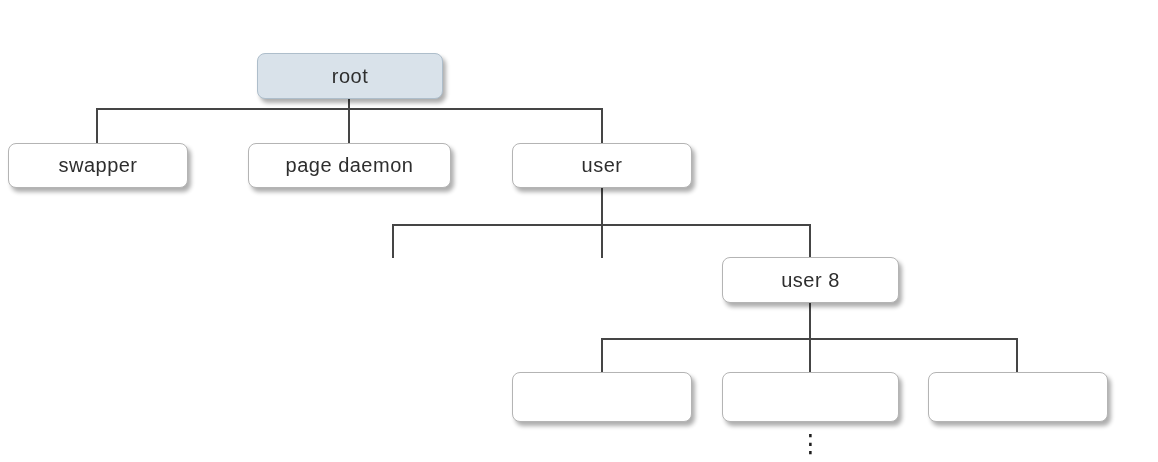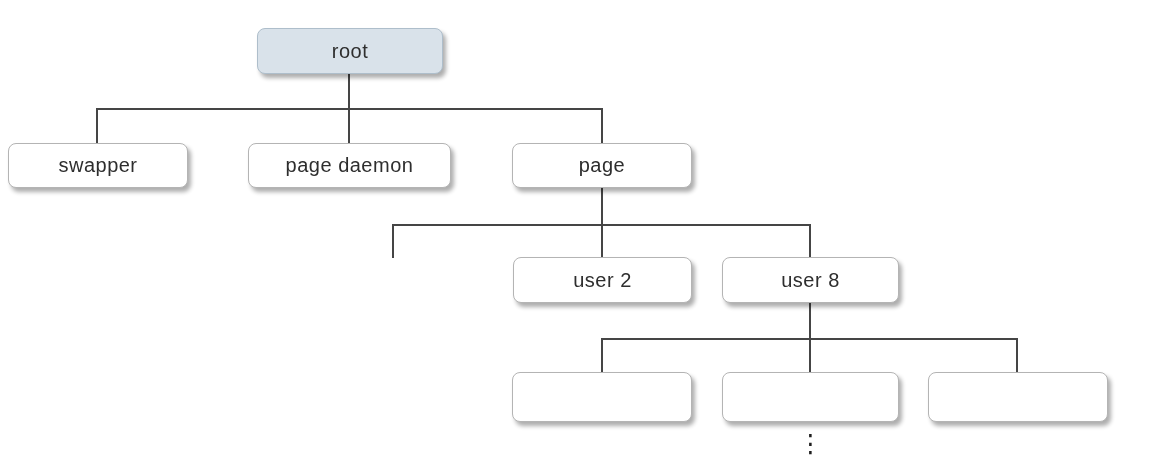--- a/index.html
+++ b/index.html
@@ -18,20 +18,21 @@
     position:absolute;
     background:var(--node-fill);
     border:1px solid var(--node-border);
     border-radius:8px;
     box-shadow:3px 4px 4px rgba(0,0,0,0.32);
     display:flex;align-items:center;justify-content:center;
   }
   .node.root{
     background:var(--root-fill);
     border-color:var(--root-border);
+    margin-top:25px;
   }
   .node-label{
     font-size:20px;color:var(--text);letter-spacing:.5px;
     white-space:nowrap;
   }
   .edge{position:absolute;background:var(--connector);}
   .edge.h{height:1.6px;}
   .edge.v{width:1.5px;}
   .ellipsis{
     position:absolute;left:798px;top:430px;width:20px;height:34px;
@@ -65,27 +66,24 @@
 
   <div class="node" style="left:248px;top:143px;width:203px;height:45px">
     <span class="node-label">page daemon</span>
   </div>
 
   <div class="node" style="left:8px;top:143px;width:180px;height:45px">
     <span class="node-label">swapper</span>
   </div>
 
   <div class="node" style="left:512px;top:143px;width:180px;height:45px">
-    <span class="node-label">page</span>
+    <span class="node-label">user</span>
   </div>
 
 
-  <div class="node" style="left:513px;top:257px;width:179px;height:46px">
-    <span class="node-label">user 2</span>
-  </div>
 
   <div class="node" style="left:722px;top:257px;width:177px;height:46px">
     <span class="node-label">user 8</span>
   </div>
 
   <div class="node" style="left:512px;top:372px;width:180px;height:50px">
     <span class="node-label"></span>
   </div>
 
   <div class="node" style="left:722px;top:372px;width:177px;height:50px">

